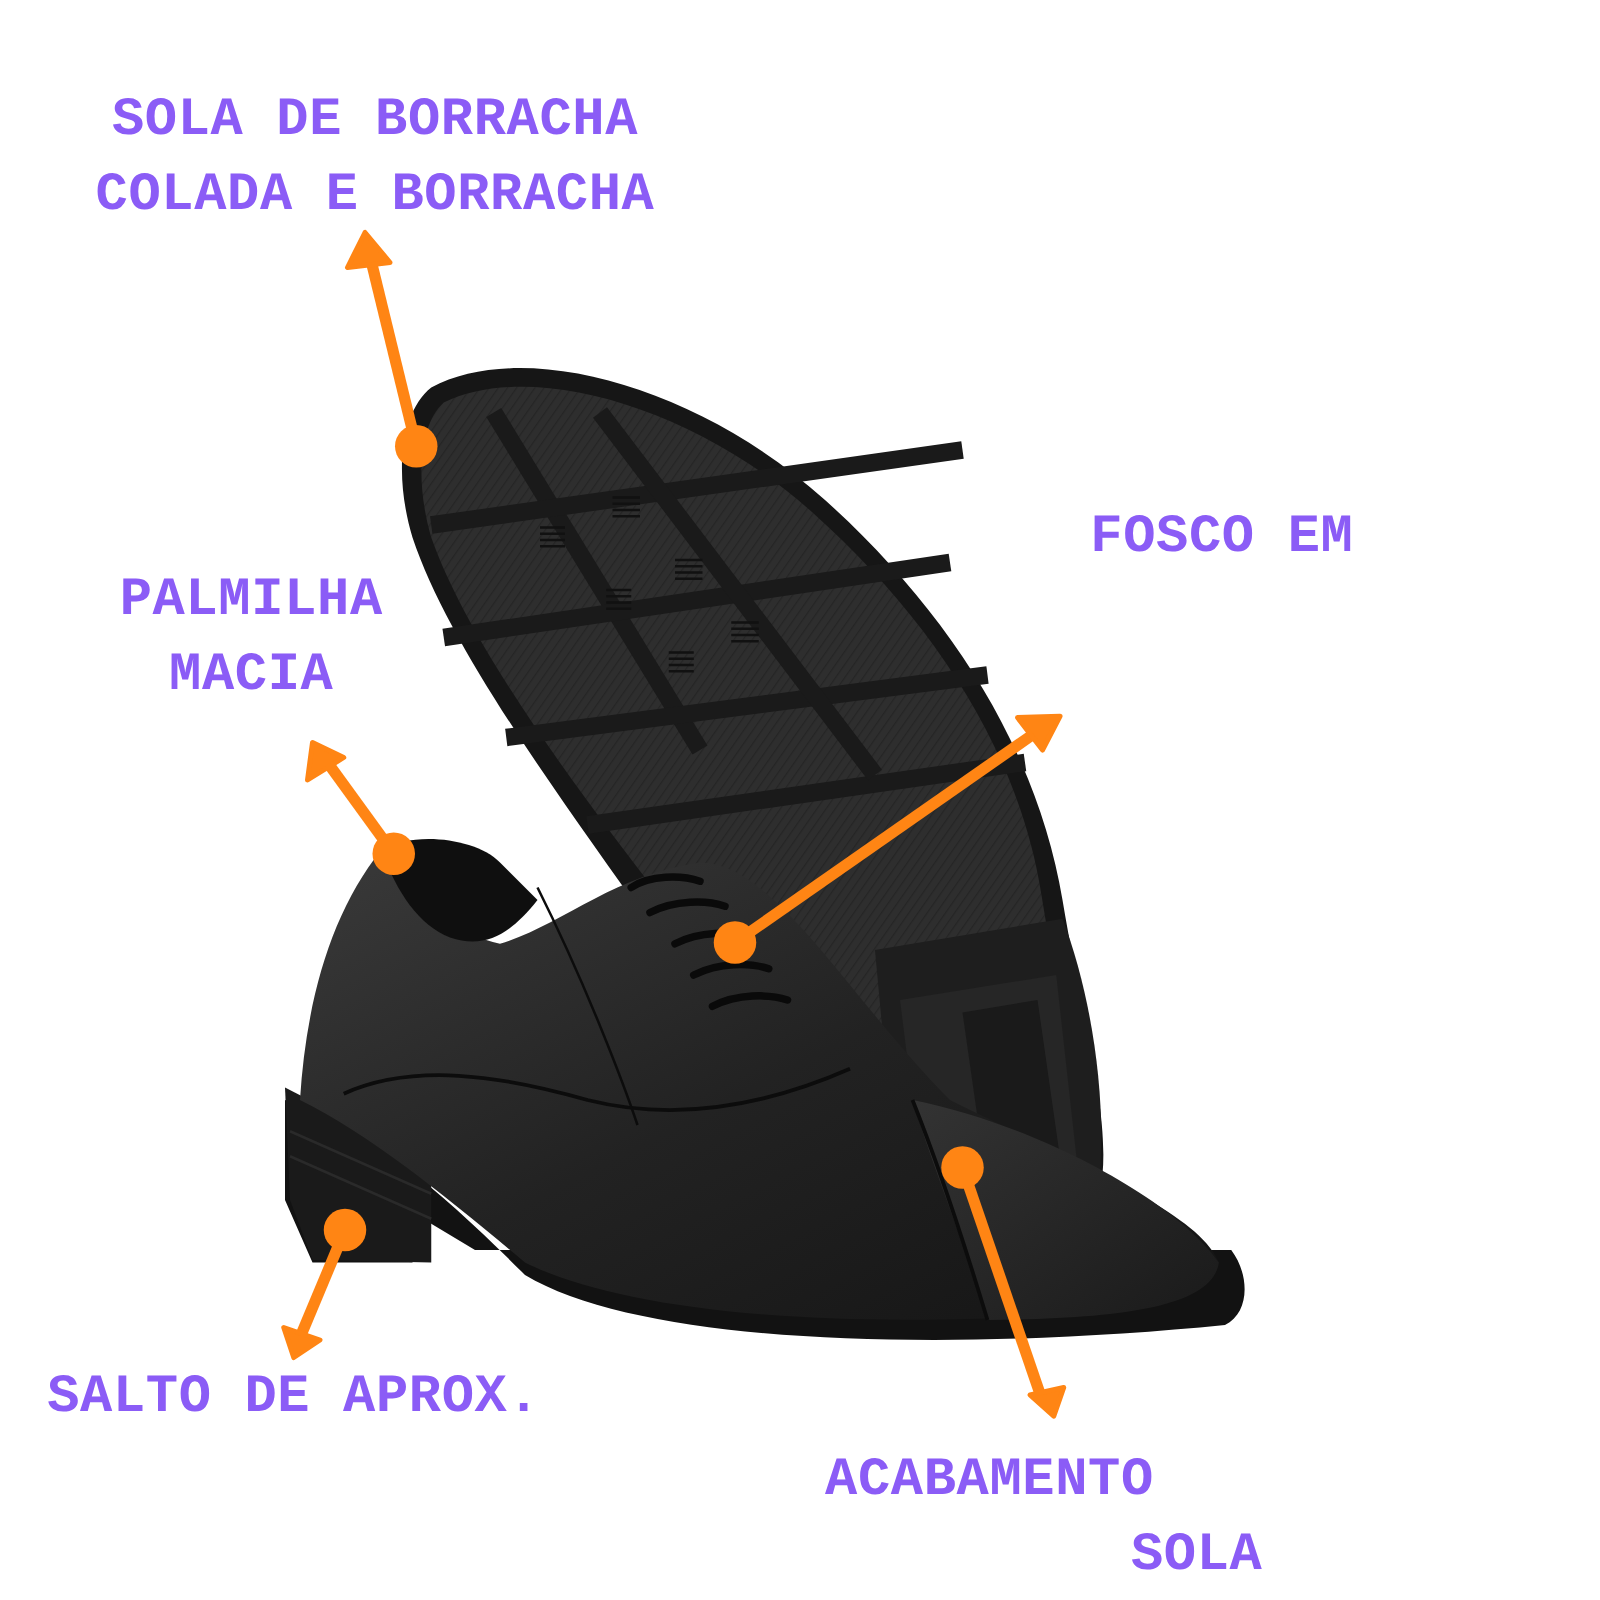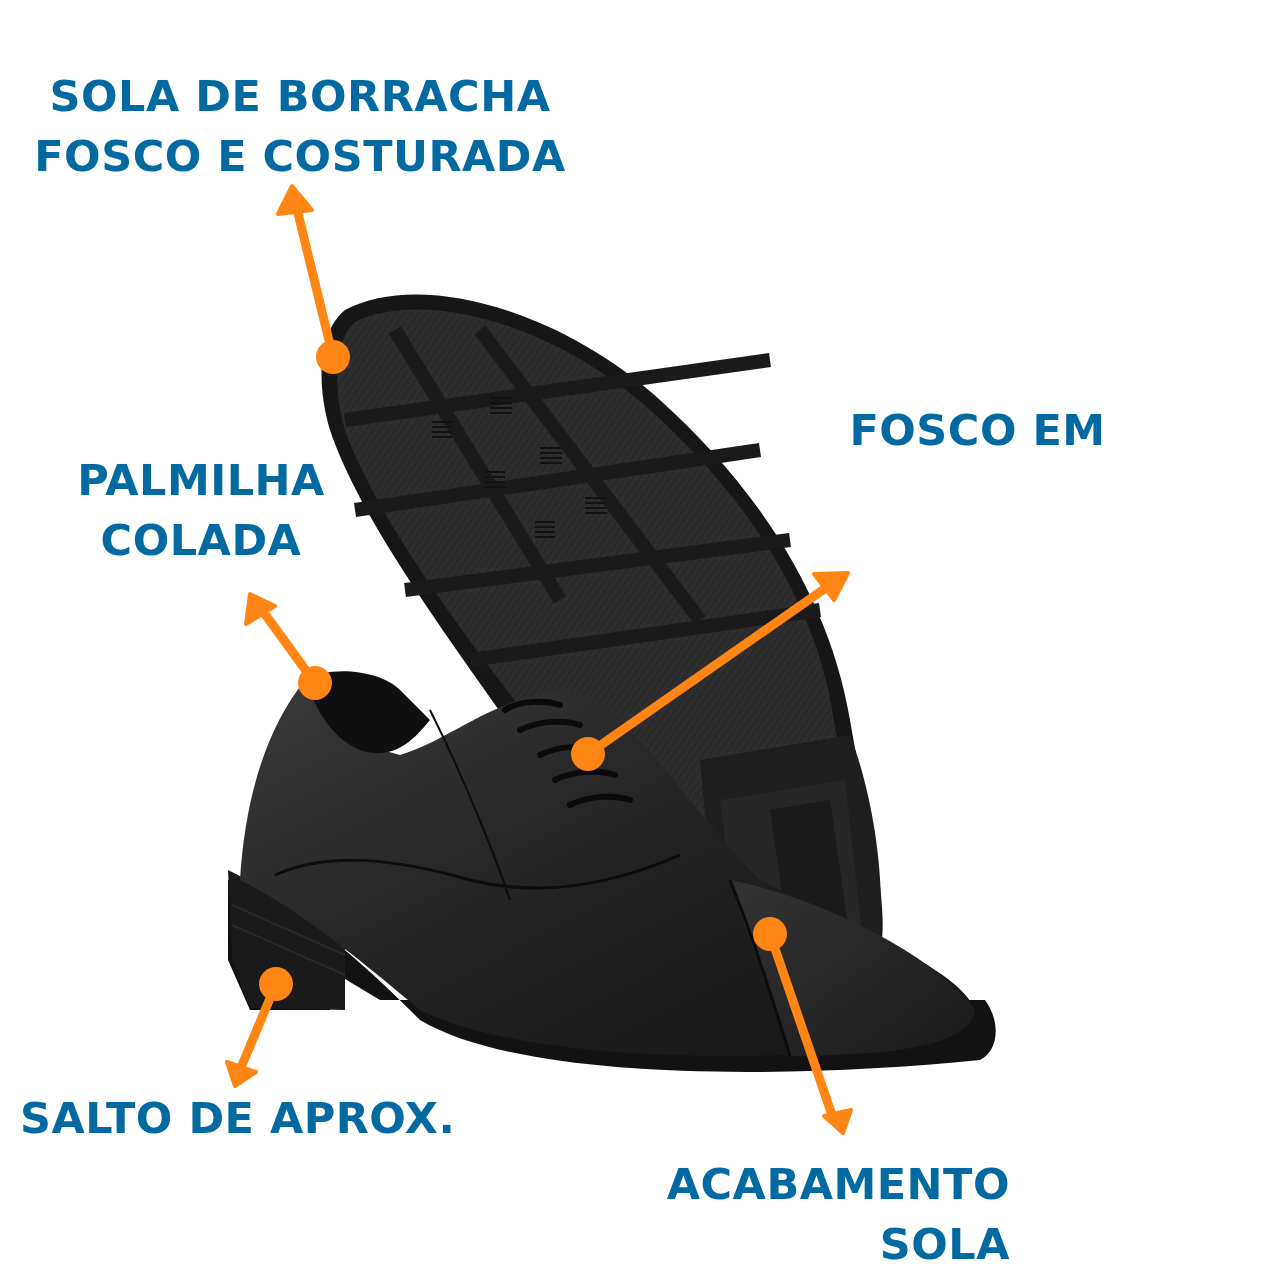--- a/index.html
+++ b/index.html
@@ -1,19 +1,19 @@
 <!DOCTYPE html>
 <html><head>
 <meta charset="utf-8">
 <style>
   html, body { margin: 0; padding: 0; background: #ffffff; }
   body { width: 1280px; height: 1280px; position: relative; overflow: hidden;
          font-family: "DejaVu Sans", "Liberation Sans", sans-serif; }
-  .label { position: absolute; color: #0369a1; font-weight: bold; text-align: center;
-           line-height: 60px; letter-spacing: 0.5px; white-space: nowrap; }
+  .label { position: absolute; color: #8b5cf6; font-weight: bold; text-align: center;
+           line-height: 60px; letter-spacing: 0.5px; white-space: nowrap; font-family: Liberation Mono, monospace; }
   .label span { display: block; }
   .fs { font-size: 43px; }
   svg.art { position: absolute; left: 0; top: 0; width: 1280px; height: 1280px; }
 </style>
 </head>
 <body>
 
 <svg class="art" viewBox="0 0 1280 1280" xmlns="http://www.w3.org/2000/svg">
   <defs>
     <pattern id="tex" width="6" height="6" patternUnits="userSpaceOnUse" patternTransform="rotate(35)">
@@ -144,32 +144,32 @@
     <g>
       <line x1="770" y1="934" x2="832" y2="1115" stroke-width="9"></line>
       <polygon points="843,1133 824,1116 851,1110" stroke-width="4" stroke-linejoin="round"></polygon>
       <circle cx="770" cy="934" r="17" stroke="none"></circle>
     </g>
   </g>
 </svg>
 
 <div class="label fs" style="left:30px; top:66px; width:540px;">
   <span>SOLA DE BORRACHA</span>
-  <span>FOSCO E COSTURADA</span>
+  <span>COLADA E BORRACHA</span>
 </div>
 
 <div class="label fs" style="left:56px; top:450px; width:290px;">
   <span>PALMILHA</span>
-  <span>COLADA</span>
+  <span>MACIA</span>
 </div>
 
 <div class="label fs" style="left:840px; top:400px; width:275px;">
   <span>FOSCO EM</span>
 </div>
 
 <div class="label fs" style="left:20px; top:1088px; width:430px;">
   <span>SALTO DE APROX.</span>
 </div>
 
 <div class="label fs" style="left:660px; top:1154px; width:350px; text-align:right;">
-  <span style="text-align:right;">ACABAMENTO</span>
+  <span style="text-align:left;">ACABAMENTO</span>
   <span>SOLA</span>
 </div>
 
 </body></html>

